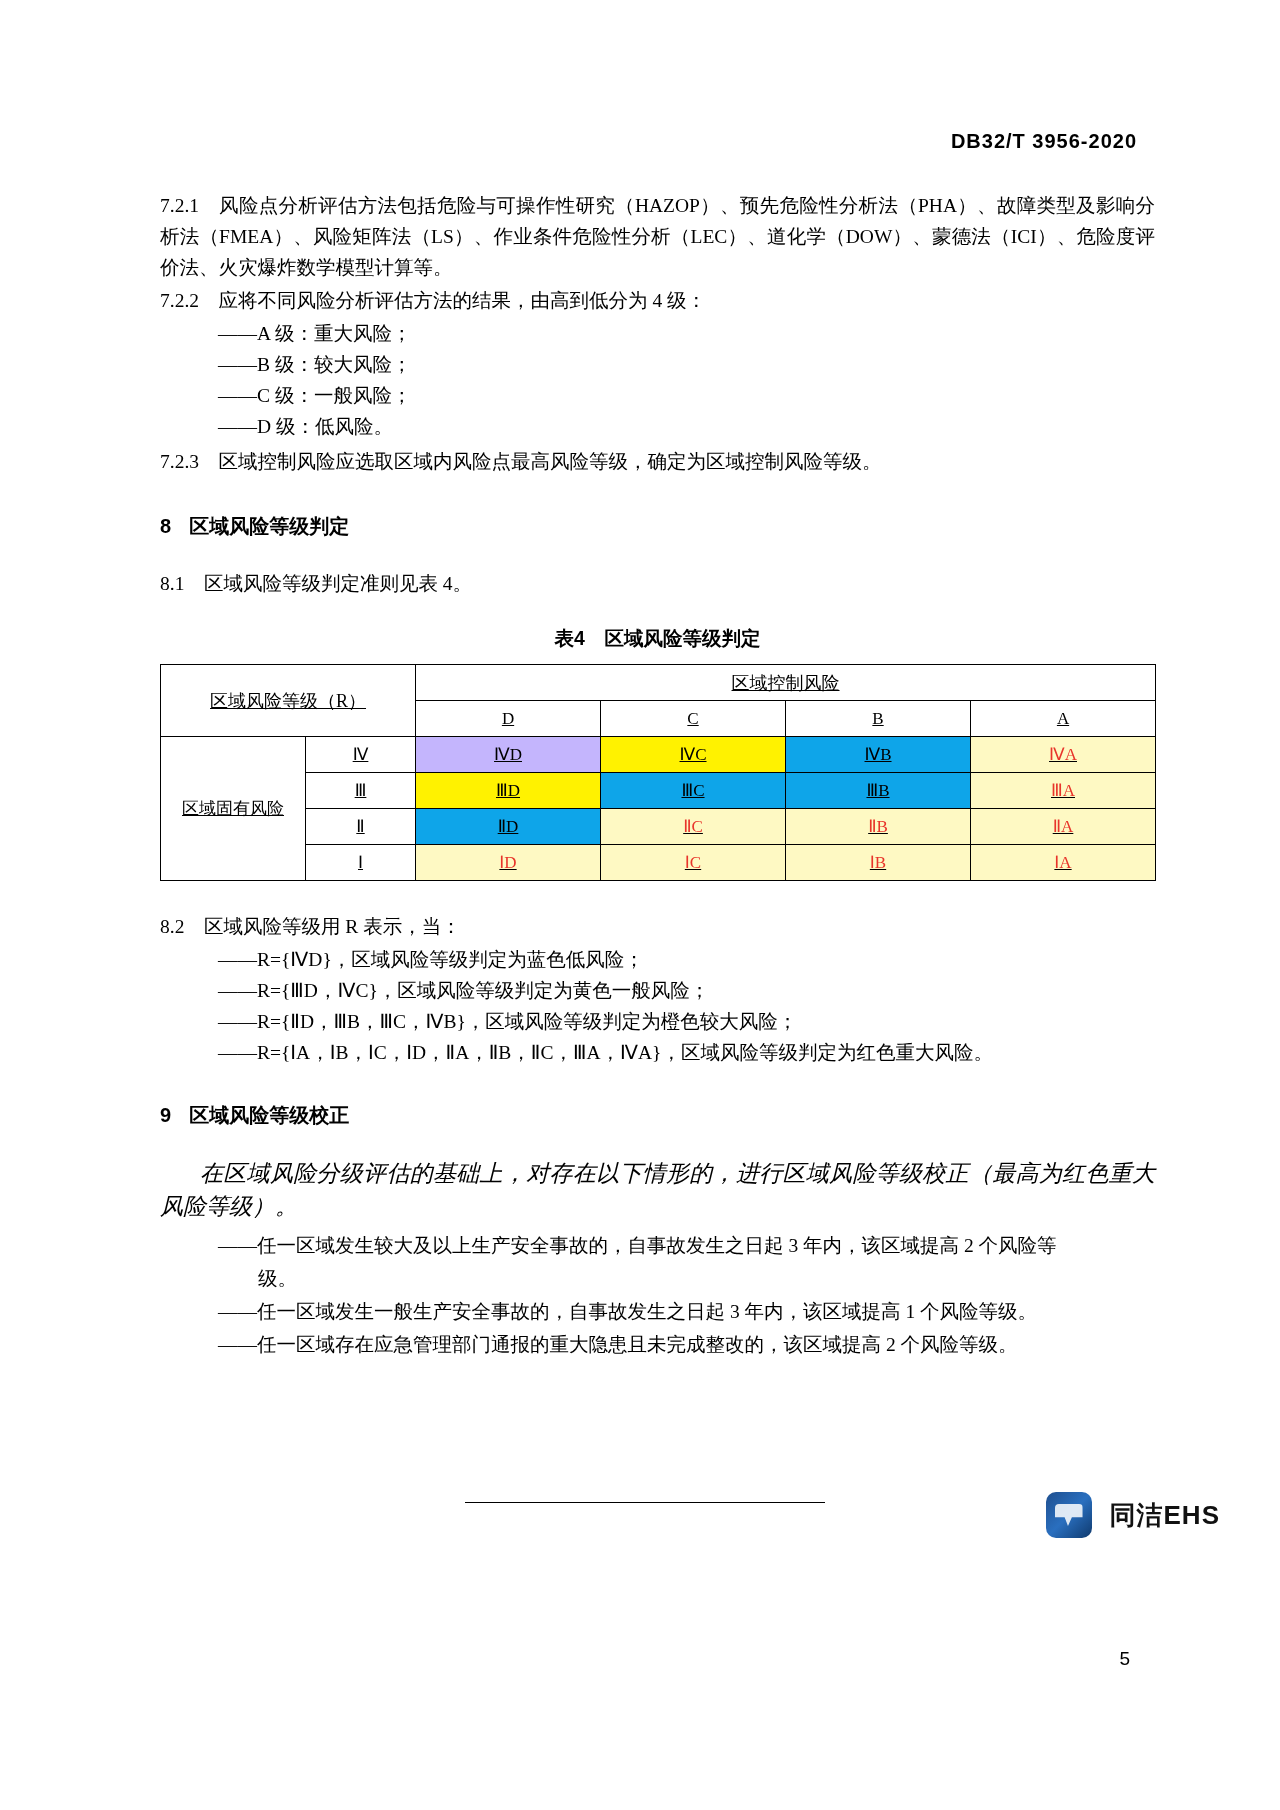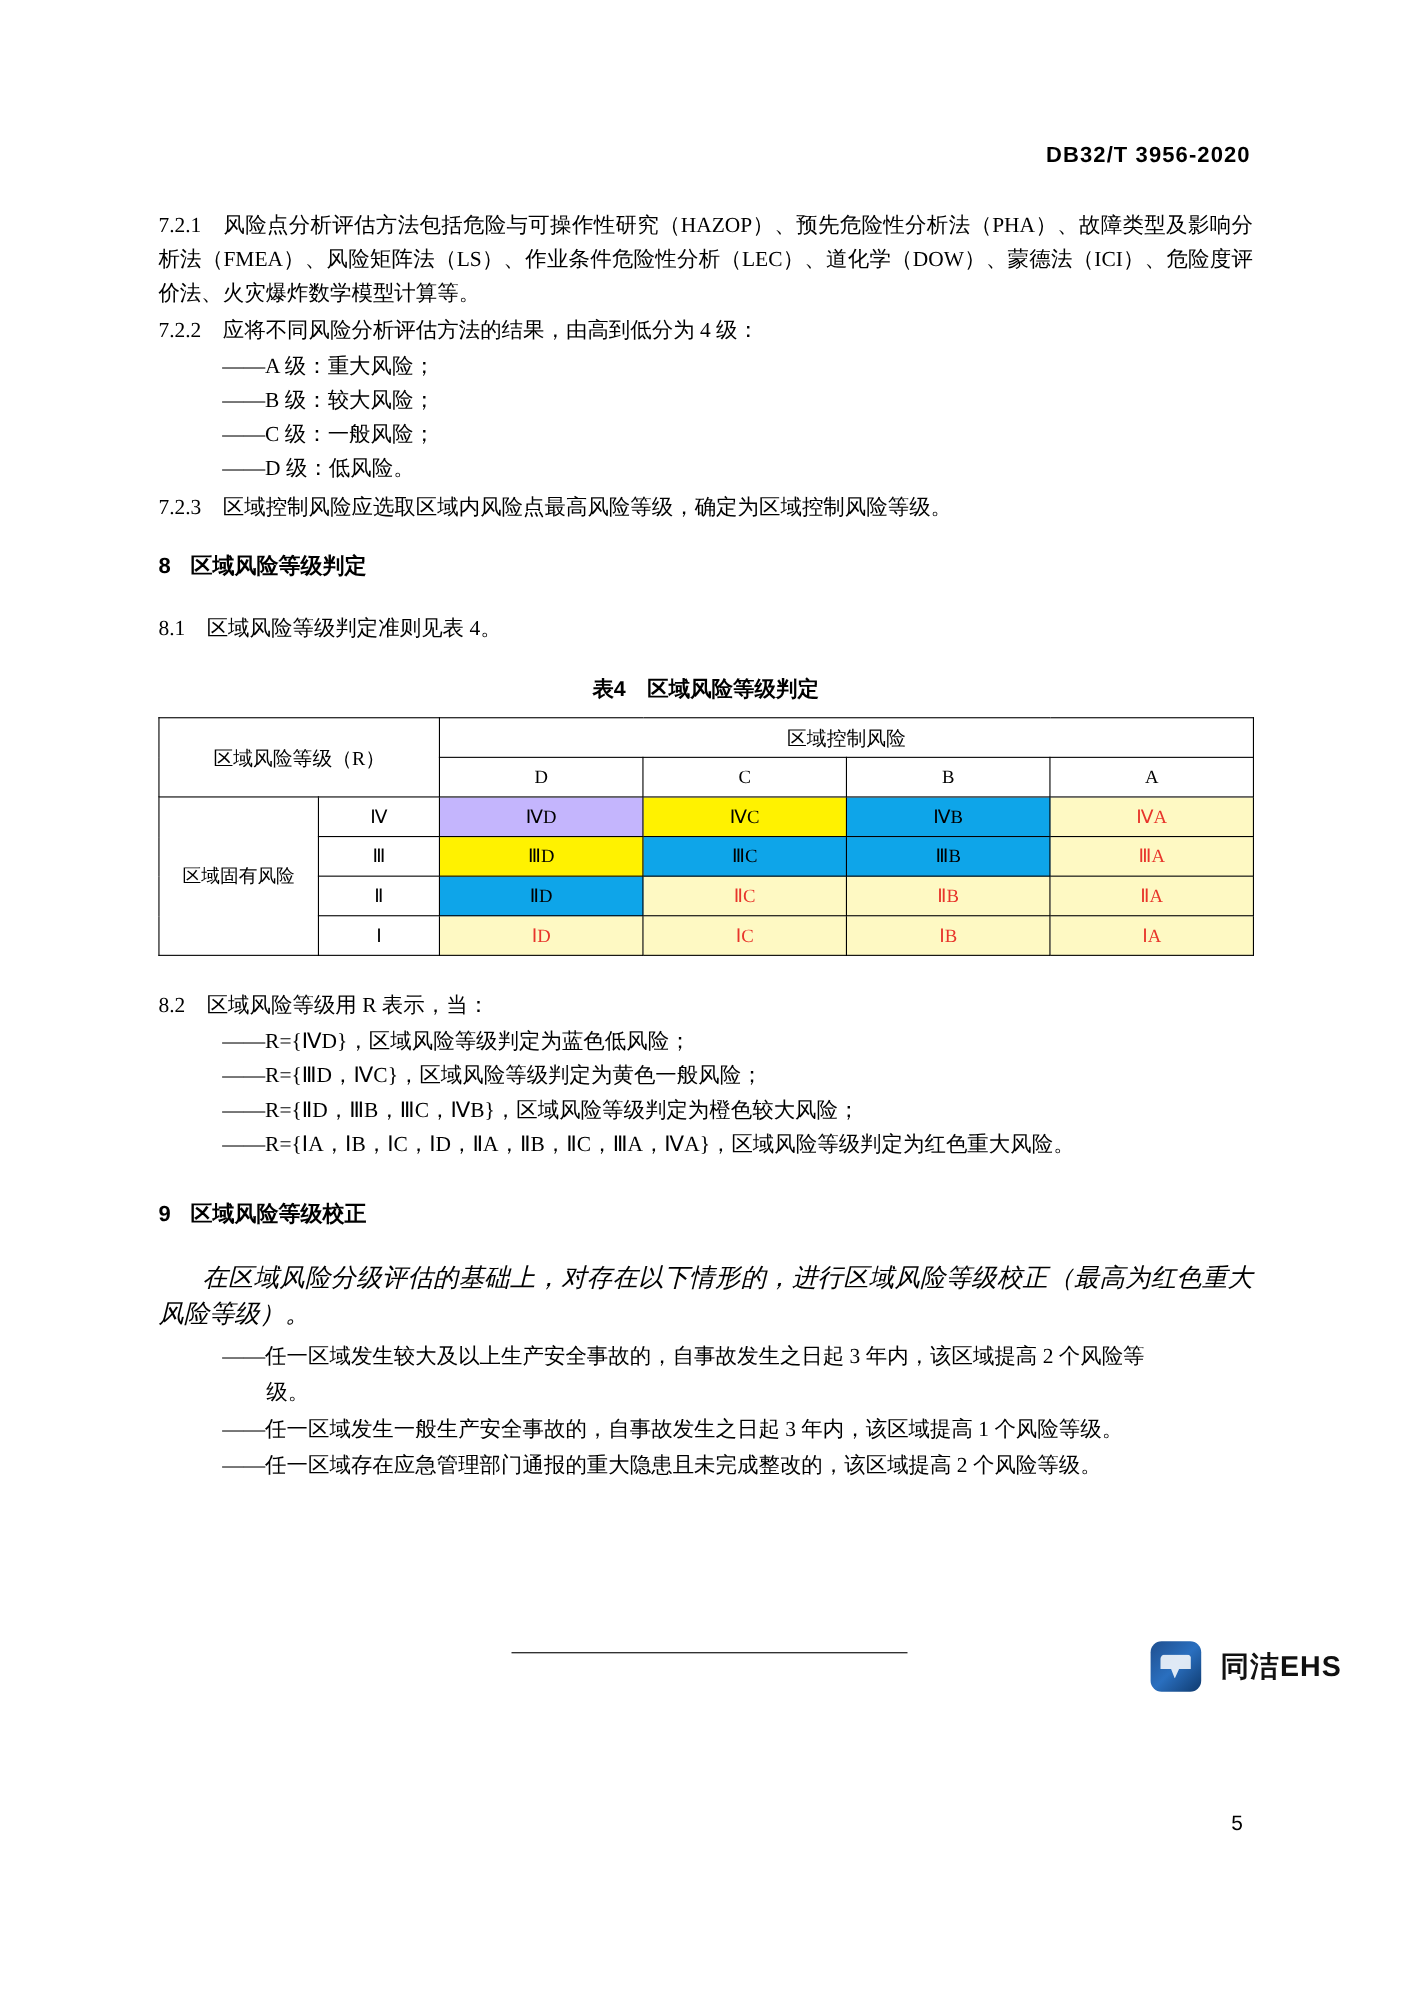--- a/index.html
+++ b/index.html
@@ -26,21 +26,21 @@
     position: absolute;
     top: 130px;
     right: 143px;
     font-family: "Liberation Sans", sans-serif;
     font-size: 20px;
     letter-spacing: 1px;
     font-weight: 600;
   }
   .content {
     position: absolute;
-    left: 144px;
+    left: 160px;
     top: 190px;
     width: 995px;
   }
   .para {
     font-size: 19.5px;
     line-height: 31px;
     text-align: justify;
     margin: 0 0 2px 0;
   }
   .indent-dash {
@@ -51,21 +51,21 @@
   .indent-dash2 {
     font-size: 19.5px;
     line-height: 31px;
     margin: 0 0 0 58px;
     text-indent: 0;
   }
   .sec-head {
     font-family: "Liberation Sans", sans-serif;
     font-size: 20px;
     font-weight: bold;
-    margin: 24px 0 28px 0;
+    margin: 36px 0 28px 0;
   }
   .sec-head .sn { margin-right: 18px; }
   .sub-para {
     font-size: 19.5px;
     line-height: 31px;
     margin: 0 0 24px 0;
   }
   .table-title {
     text-align: center;
     font-family: "Liberation Sans", sans-serif;
@@ -80,20 +80,21 @@
     table-layout: fixed;
   }
   table.risk td {
     border: 1px solid #000;
     text-align: center;
     vertical-align: middle;
     font-size: 17px;
     font-family: "Liberation Serif", serif;
     height: 31px;
     padding: 2px 0;
+    text-decoration: underline;
   }
   table.risk td.hdr {
     font-size: 18px;
   }
   .c-blue   { background: #c4b5fd; }
   .c-yellow { background: #FFF200; }
   .c-orange { background: #0ea5e9; }
   .c-red    { background: #fef9c3; }
   .cell-lbl { font-size: 17px; }
   .c-red .cell-lbl { color: #E8352B; }

